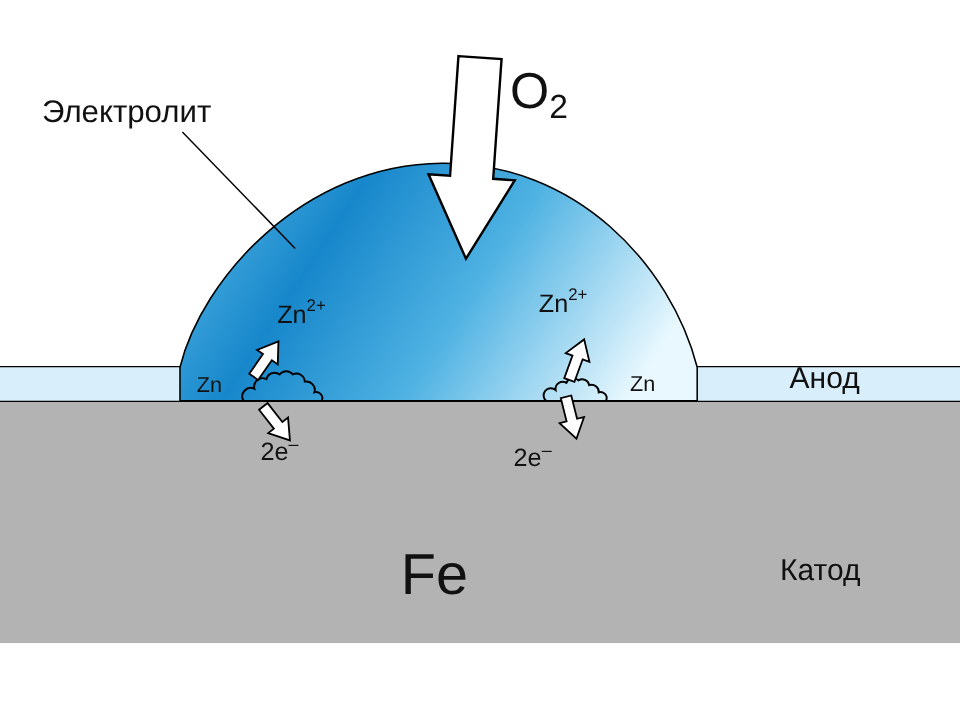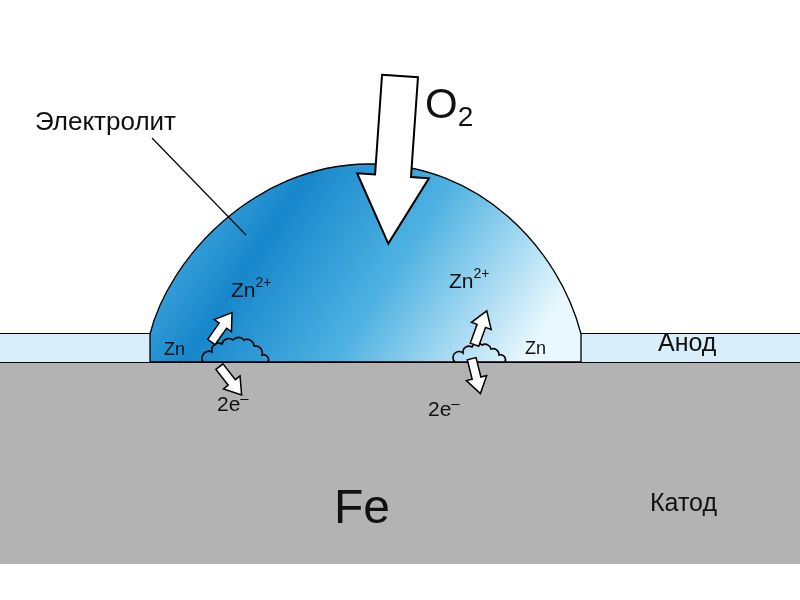--- a/index.html
+++ b/index.html
@@ -1,17 +1,17 @@
 <!DOCTYPE html>
 <html><head>
 <meta charset="utf-8">
 <style>
   html,body{margin:0;padding:0;background:#ffffff;}
   .stage{position:relative;width:800px;height:536px;background:#ffffff;overflow:hidden;
-         font-family:"Liberation Sans",sans-serif;margin-top:28px;}
+         font-family:"Liberation Sans",sans-serif;}
   svg{display:block;}
   text{font-family:"Liberation Sans",sans-serif;fill:#111111;}
   .lbl-electrolyte{font-size:26px;}
   .lbl-o2{font-size:42px;}
   .lbl-o2-sub{font-size:28px;}
   .lbl-ion{font-size:21px;}
   .lbl-ion-sup{font-size:14px;}
   .lbl-zn{font-size:18px;}
   .lbl-anode{font-size:25px;}
   .lbl-e{font-size:21px;}

